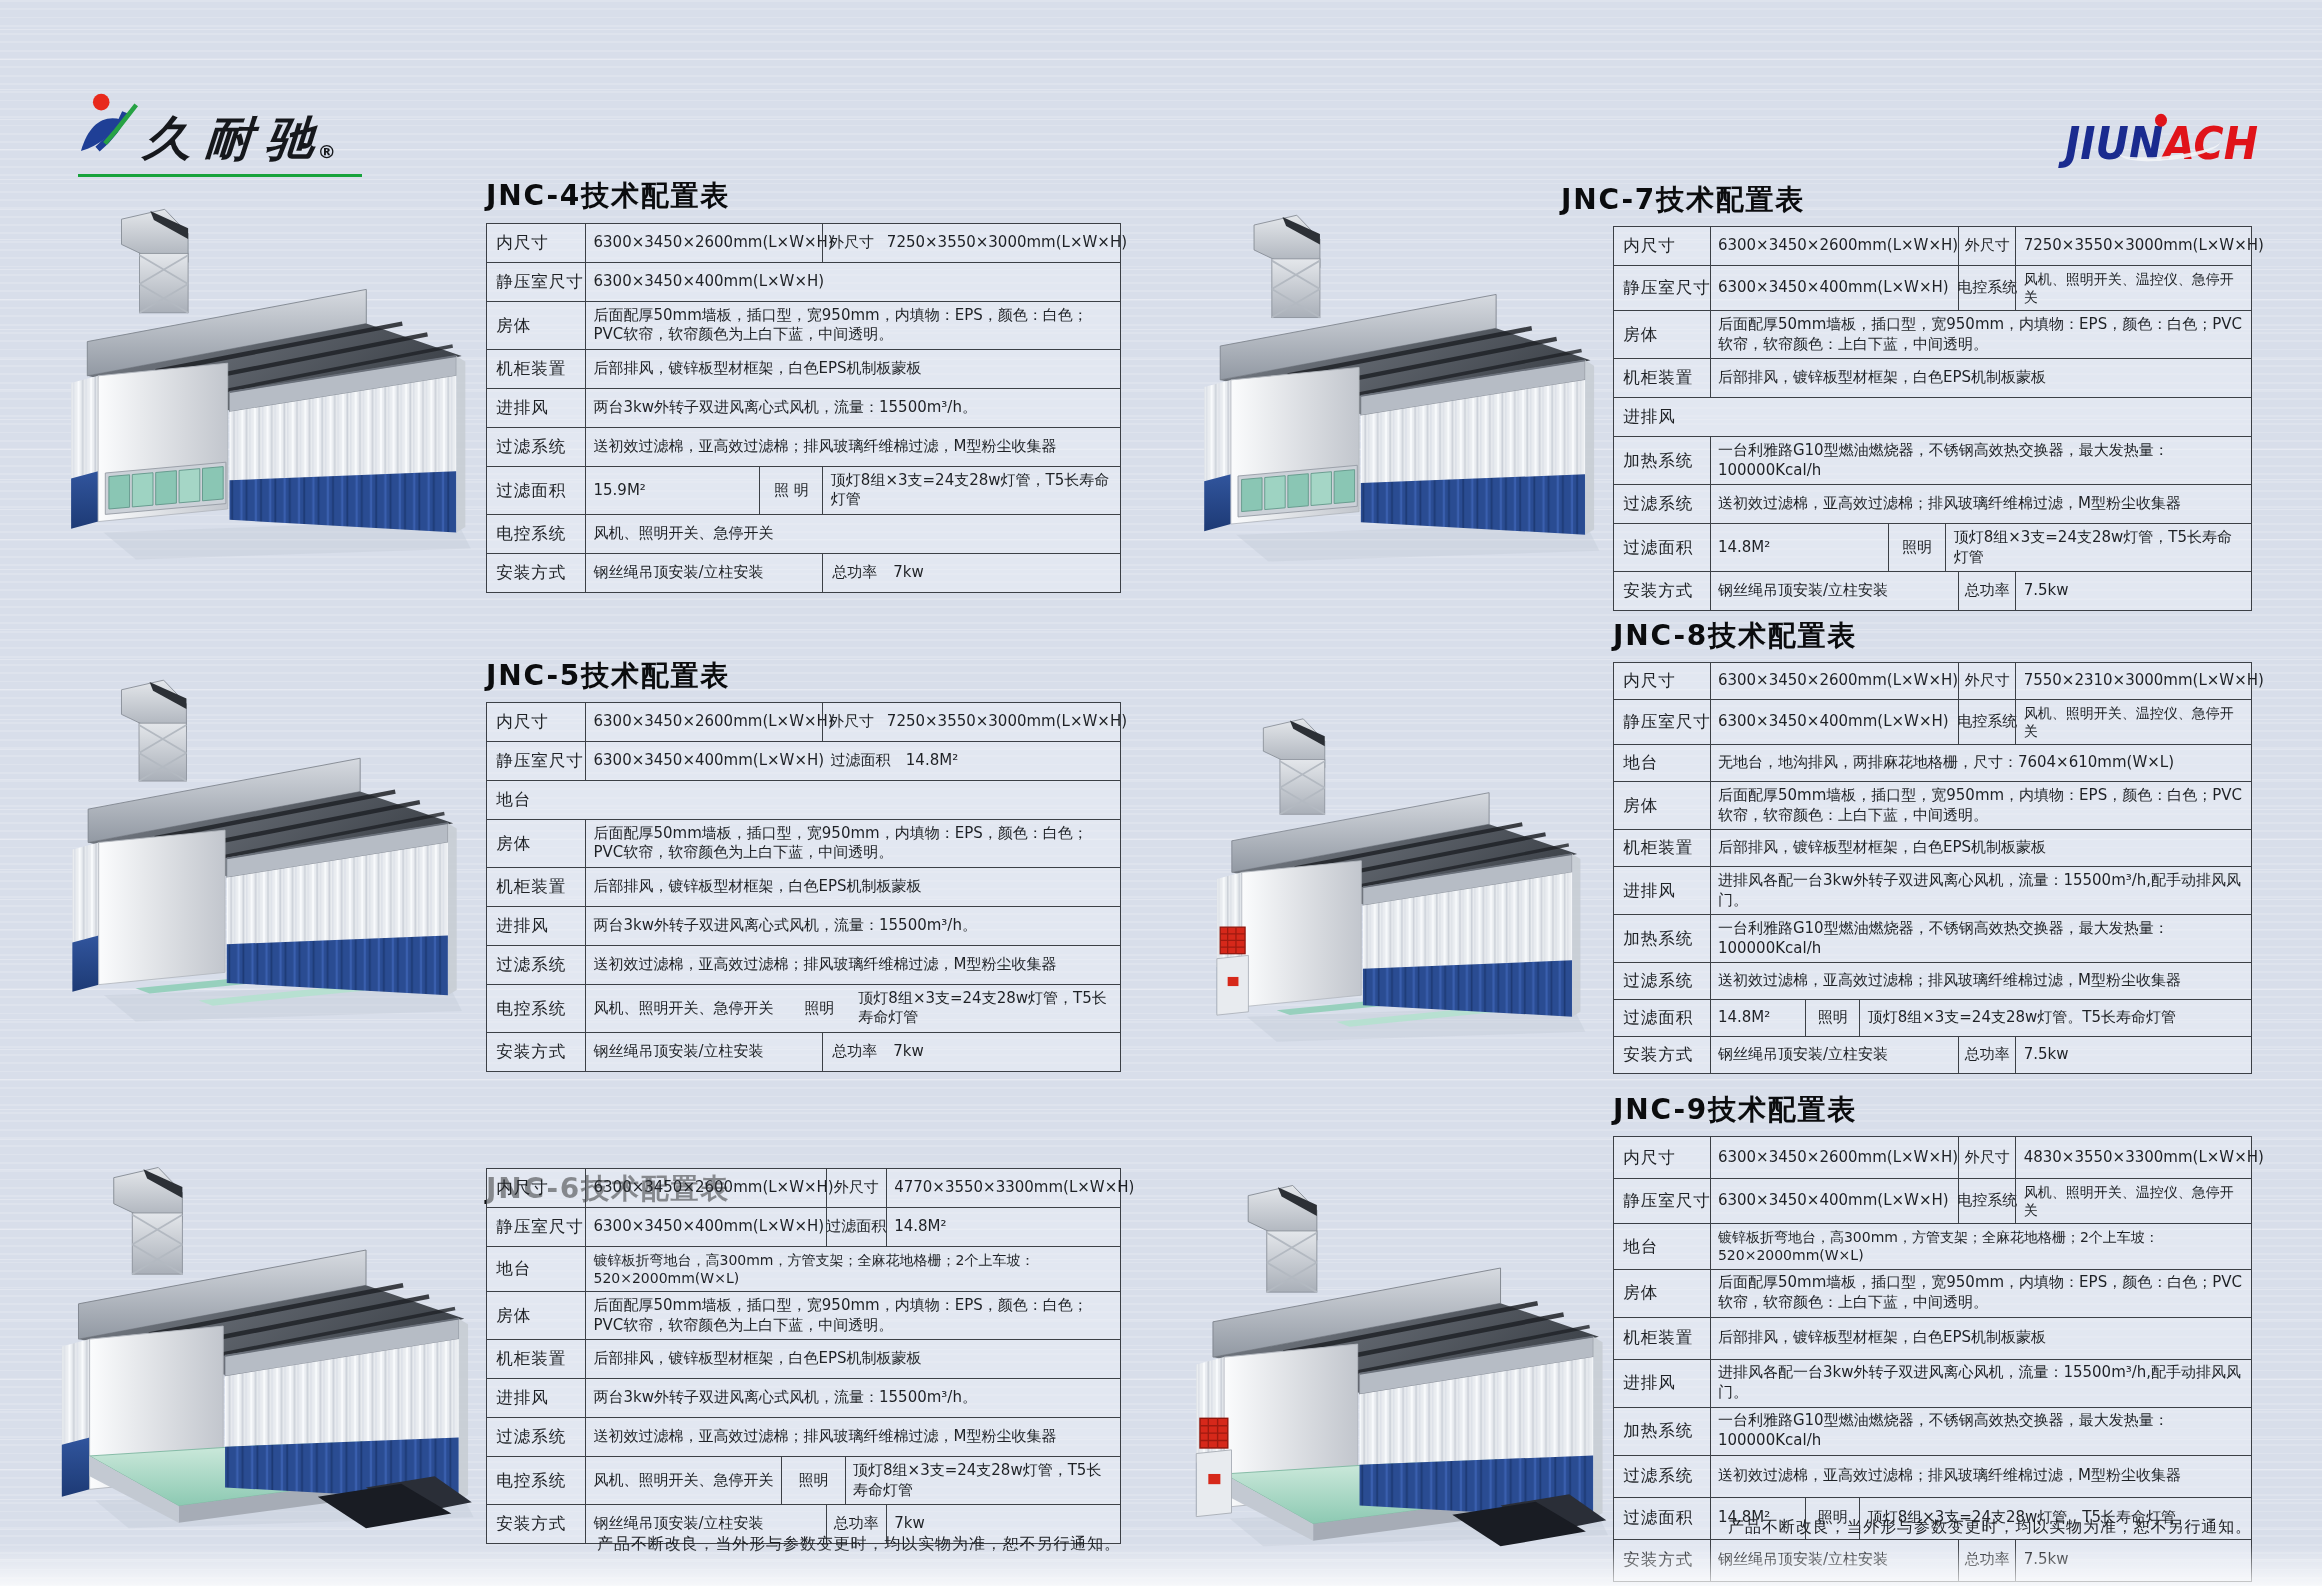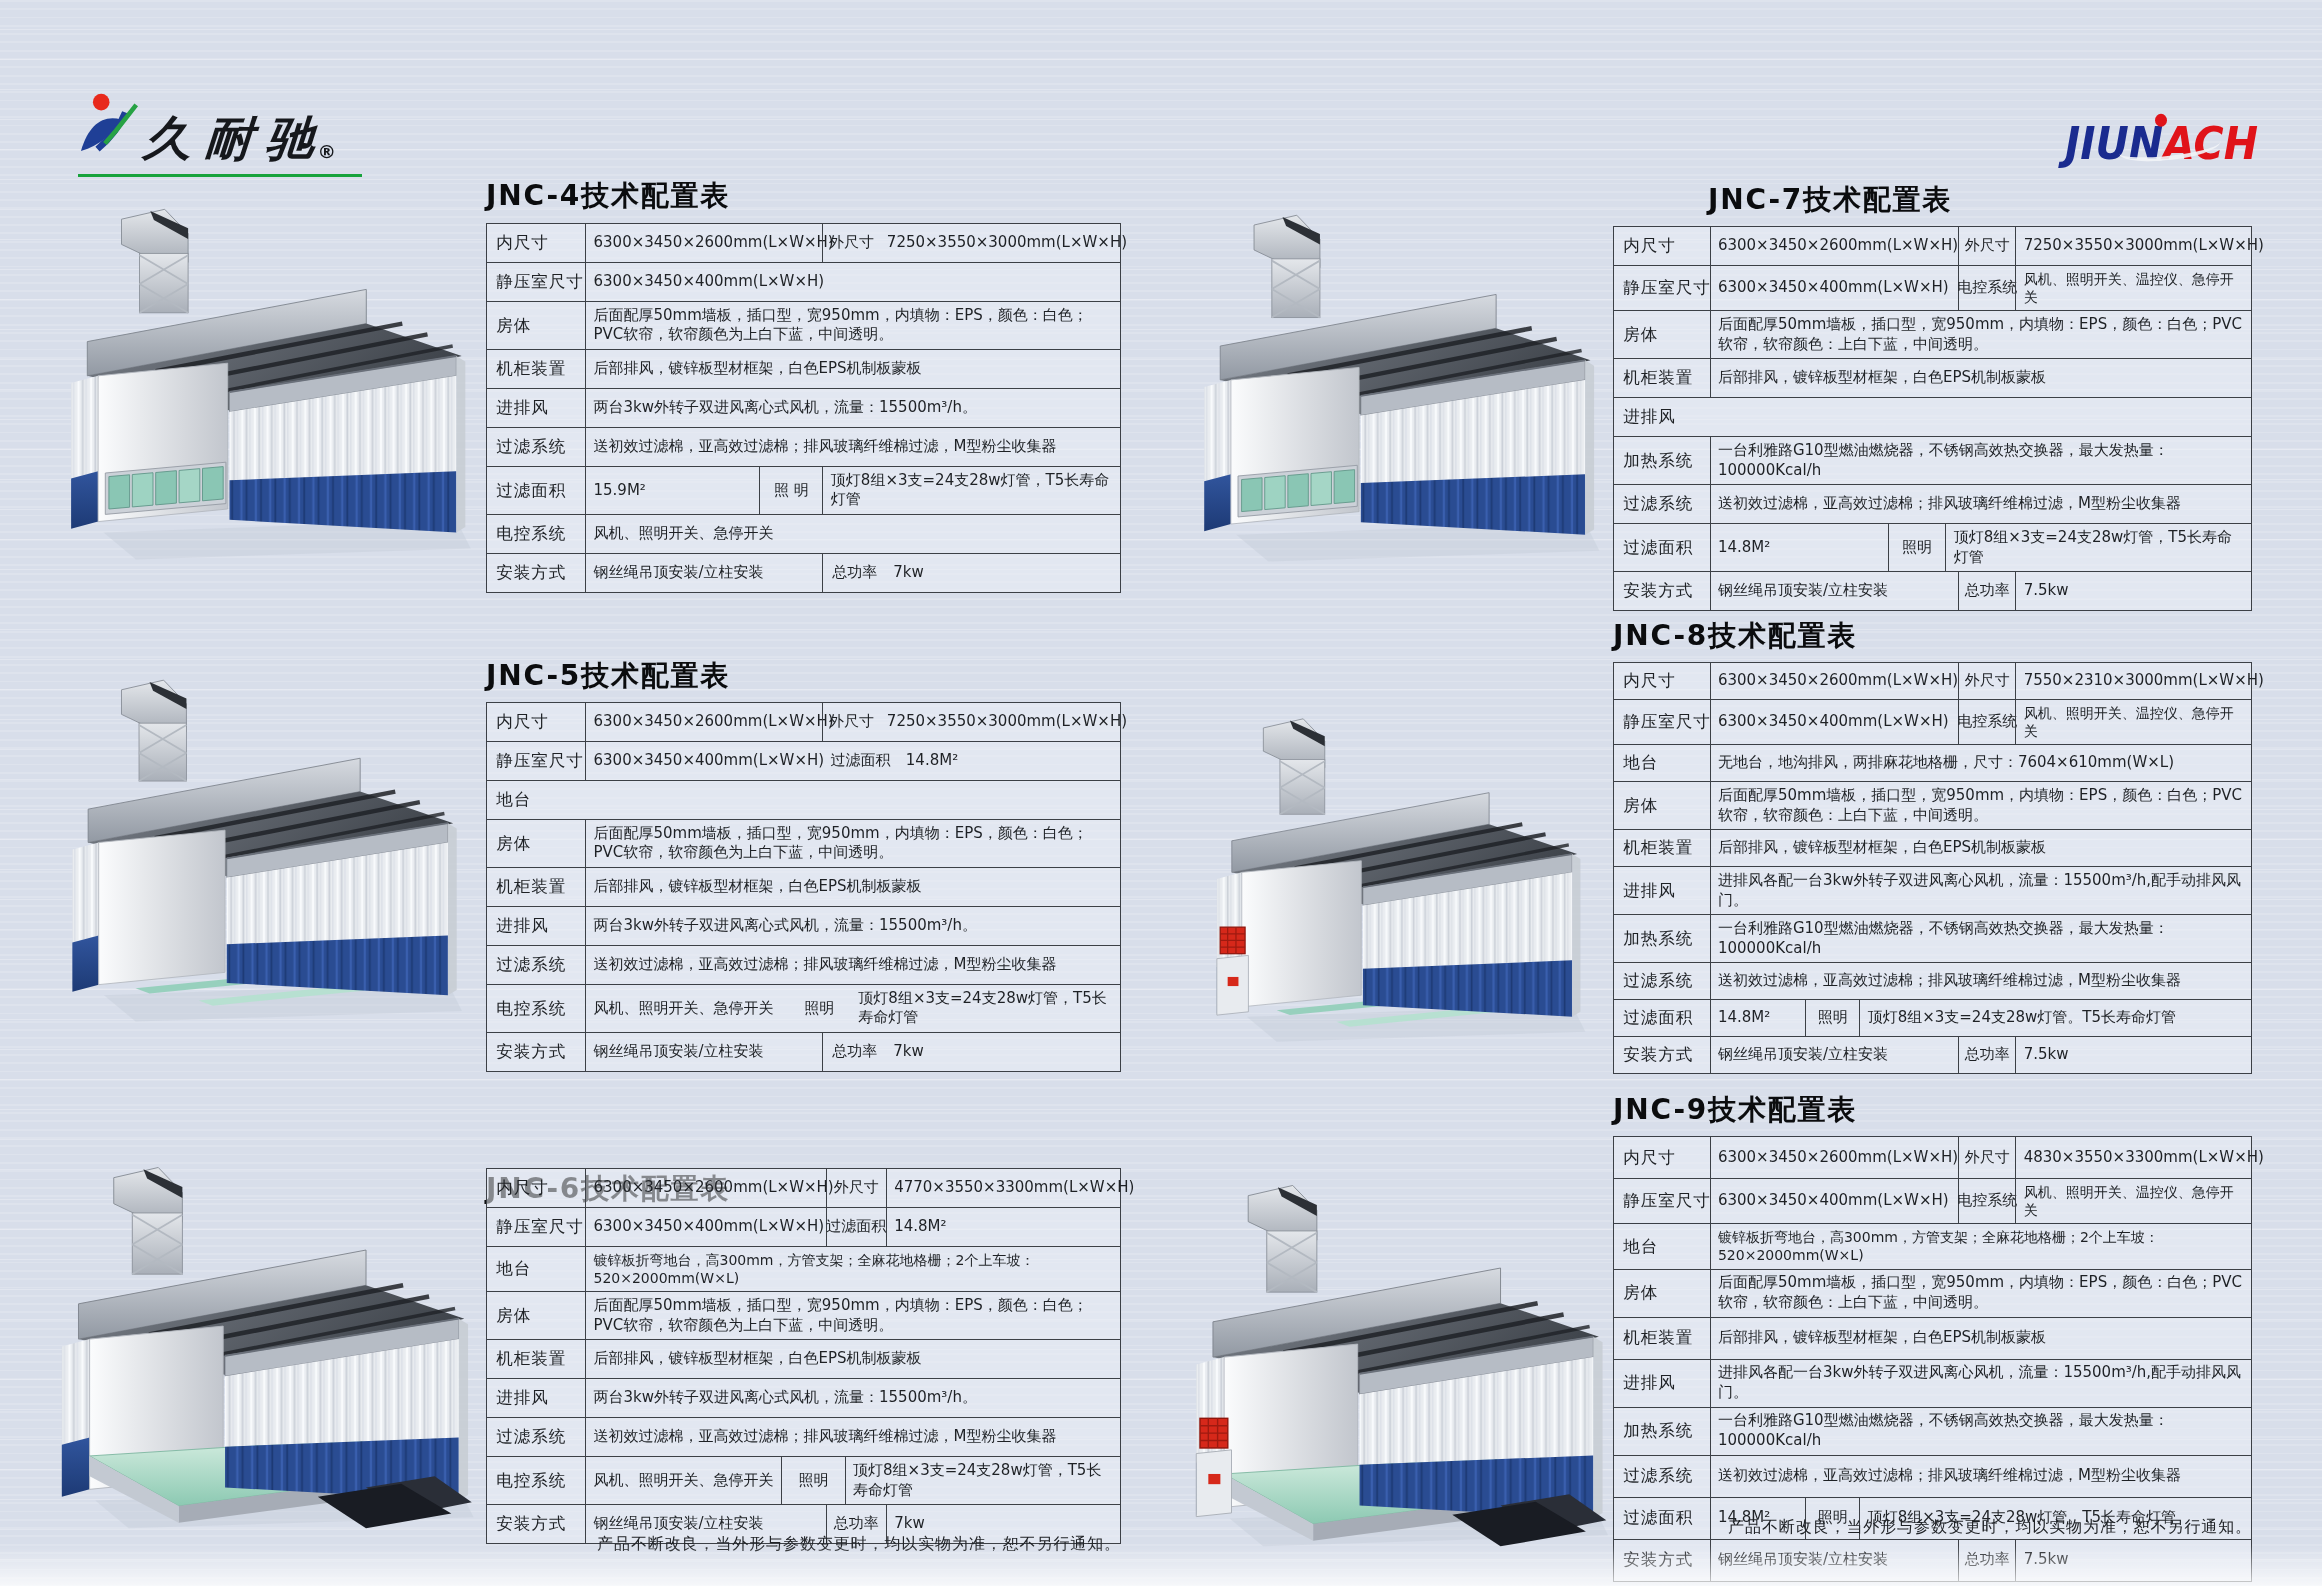--- a/index.html
+++ b/index.html
@@ -22,21 +22,21 @@
             letter-spacing:0;transform:scaleY(1.08);white-space:nowrap;}
   #brand-en .en-blue{color:#1a2b8f;}
   #brand-en .en-red{color:#e01319;}
   #brand-en .en-dot{position:absolute;left:90px;top:-3.7px;width:12px;height:12px;border-radius:50%;background:#e01319;}
   #brand-en .en-swoosh{position:absolute;left:54px;top:14.8px;width:102px;height:20px;
             border-bottom:4.6px solid #f2f4f8;border-radius:0 0 90% 60%;transform:rotate(-4deg);opacity:.9;}
 
   
   .sec-title{position:absolute;margin:0;font-size:28px;font-weight:700;letter-spacing:1.8px;color:#0b0c0e;}
   #p4-title{left:486px;top:177px;} #p5-title{left:486px;top:657px;} #p6-title{left:486px;top:1126px;margin-top:44px;}
-  #p7-title{left:1708px;top:181px;} #p8-title{left:1613px;top:617px;} #p9-title{left:1613px;top:1091px;}
+  #p7-title{left:1561px;top:181px;} #p8-title{left:1613px;top:617px;} #p9-title{left:1613px;top:1091px;}
 
   
   .spec-table{position:absolute;border:1.8px solid #3c4046;background:rgba(235,239,246,.55);box-sizing:border-box;}
   #p4-table{left:486px;top:223px;width:635px;}
   #p5-table{left:486px;top:702px;width:635px;}
   #p6-table{left:486px;top:1168px;width:635px;}
   #p7-table{left:1613px;top:226px;width:639px;}
   #p8-table{left:1613px;top:662px;width:639px;}
   #p9-table{left:1613px;top:1136px;width:639px;}
   .tr{display:flex;border-top:1.8px solid #3c4046;min-height:38px;}

